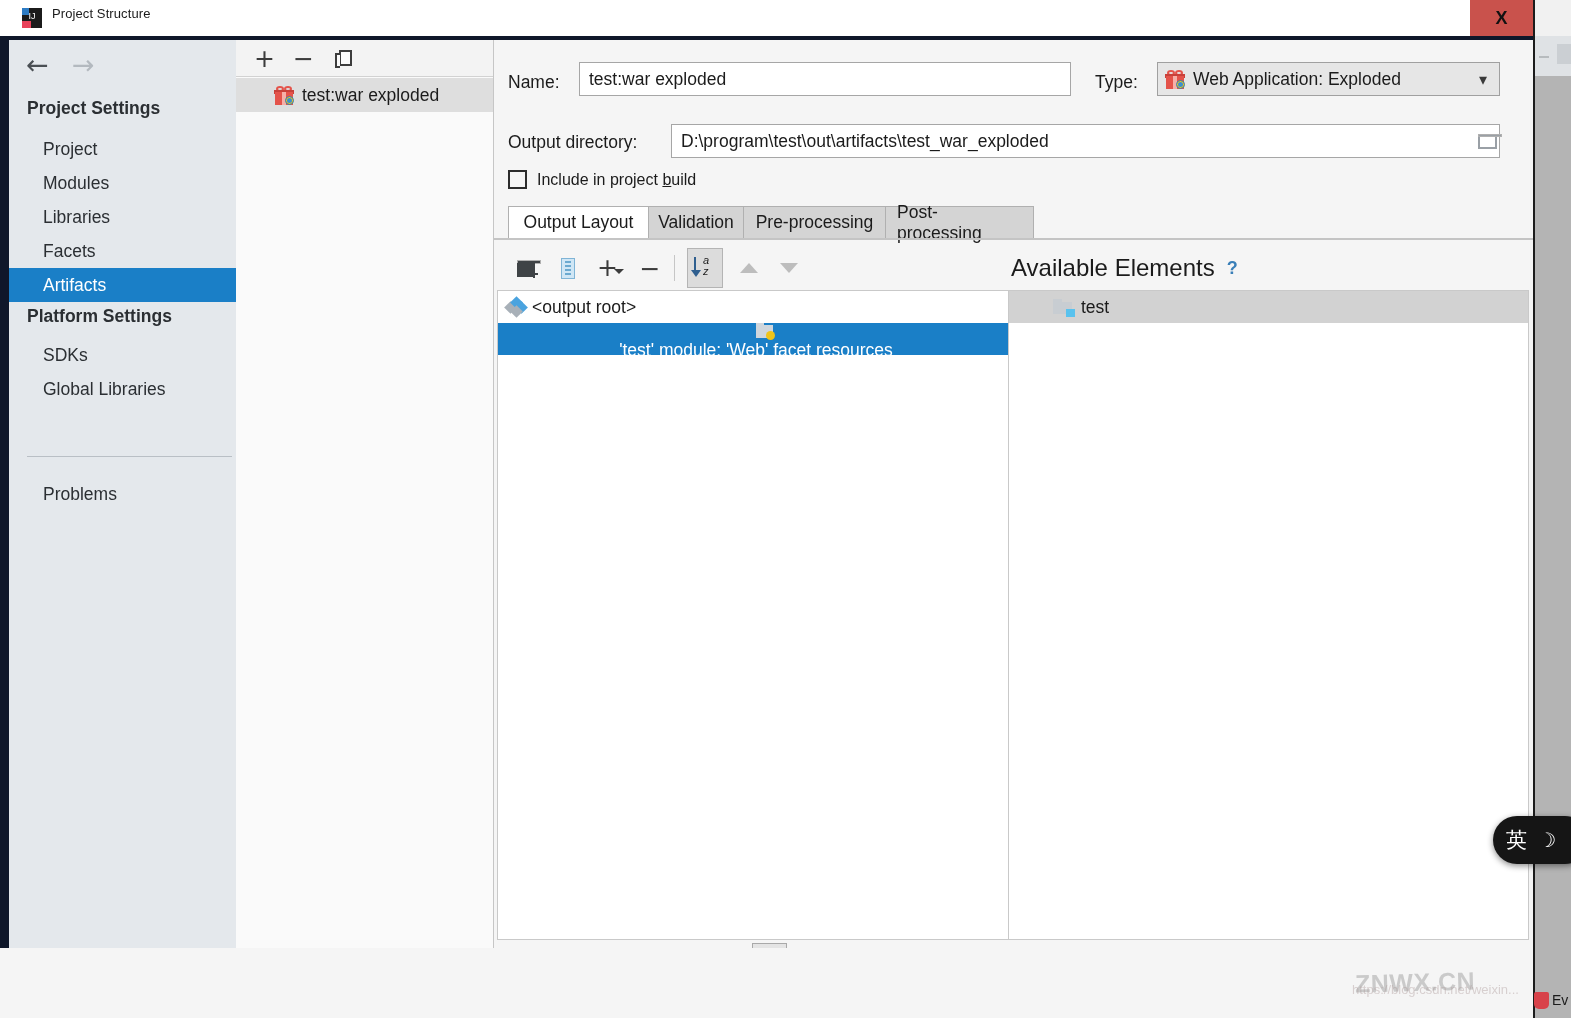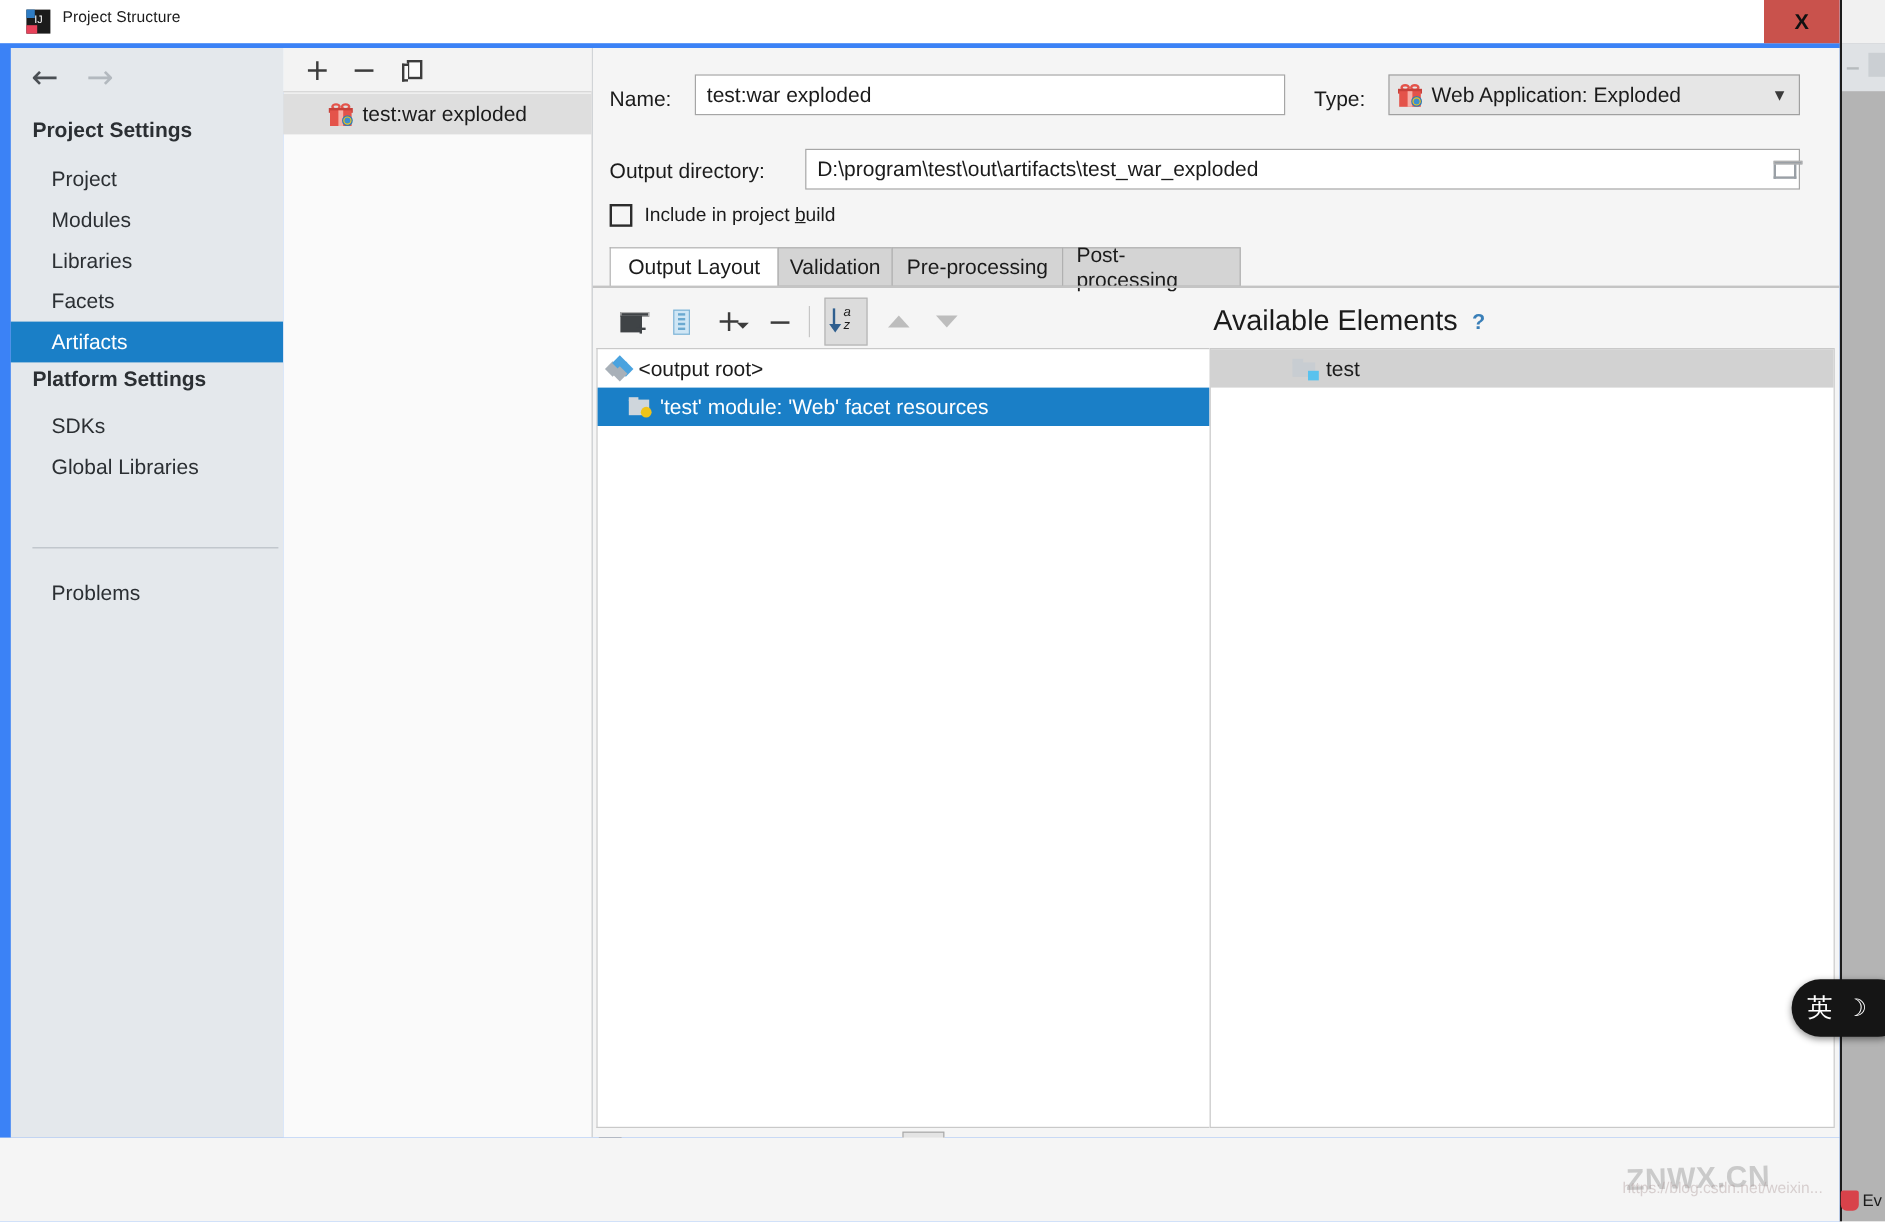--- a/index.html
+++ b/index.html
@@ -28,21 +28,21 @@
   .bg-window .bg-btn {
     position: absolute; left: 22px; top: 44px; width: 18px; height: 20px; background: #cbcfd3;
   }
   .bg-window .bg-arrow {
     position: absolute; left: 4px; top: 56px; width: 10px; height: 2px; background: #b7bbbe;
   }
 
   
   .dialog {
     position: absolute; left: 0; top: 0; width: 1533px; height: 1018px;
-    background: #3b82f6;
+    background: #0f172a;
   }
 
   
   .titlebar {
     position: absolute; left: 0; top: 0; width: 1533px; height: 36px;
     background: #ffffff;
   }
   .title-icon {
     position: absolute; left: 21px; top: 7px; width: 22px; height: 22px;
   }
@@ -229,23 +229,23 @@
   .avail-header .lbl { font-size: 24px; color: #1b1b1b; margin-left: 3px; }
   .qmark { margin-left: 12px; color: #3a7fb8; font-size: 18px; font-weight: bold; cursor: pointer; }
 
   .avail-tree {
     position: absolute; left: 514px; top: 250px; width: 521px; height: 650px;
     background: #ffffff; border: 1px solid #c9c9c9;
   }
 
   .tree-row { position: absolute; left: 0; width: 100%; height: 32px; display: flex; align-items: center; cursor: pointer; }
   .tree-row .lbl { font-size: 17.5px; color: #1b1b1b; }
-  .tree-row.selected { background: #1a7fc7; }
+  .tree-row.selected { background: #1a7fc7; flex-direction: column; }
   .tree-row.selected .lbl { color: #ffffff; }
-  .tree-row.avail-sel { background: #d2d2d2; padding-left: 24px; }
+  .tree-row.avail-sel { background: #d2d2d2; }
 
   .diamond-ic { position: relative; width: 20px; height: 18px; margin-left: 8px; flex: 0 0 auto; }
   .diamond-ic i { position: absolute; width: 9px; height: 9px; transform: rotate(45deg); }
   .diamond-ic .d1 { left: 0; top: 5px; background: #a8b0b8; }
   .diamond-ic .d2 { left: 6px; top: 0px; background: #4aa3df; }
   .diamond-ic .d3 { left: 11px; top: 5px; background: #4aa3df; }
   .diamond-ic .d4 { left: 6px; top: 9px; background: #a8b0b8; }
 
   .webfacet-ic { position: relative; width: 20px; height: 17px; margin-left: 26px; flex: 0 0 auto; }
   .webfacet-ic .f { position: absolute; left: 0; top: 2px; width: 17px; height: 13px; background: #cfd6dc; }

